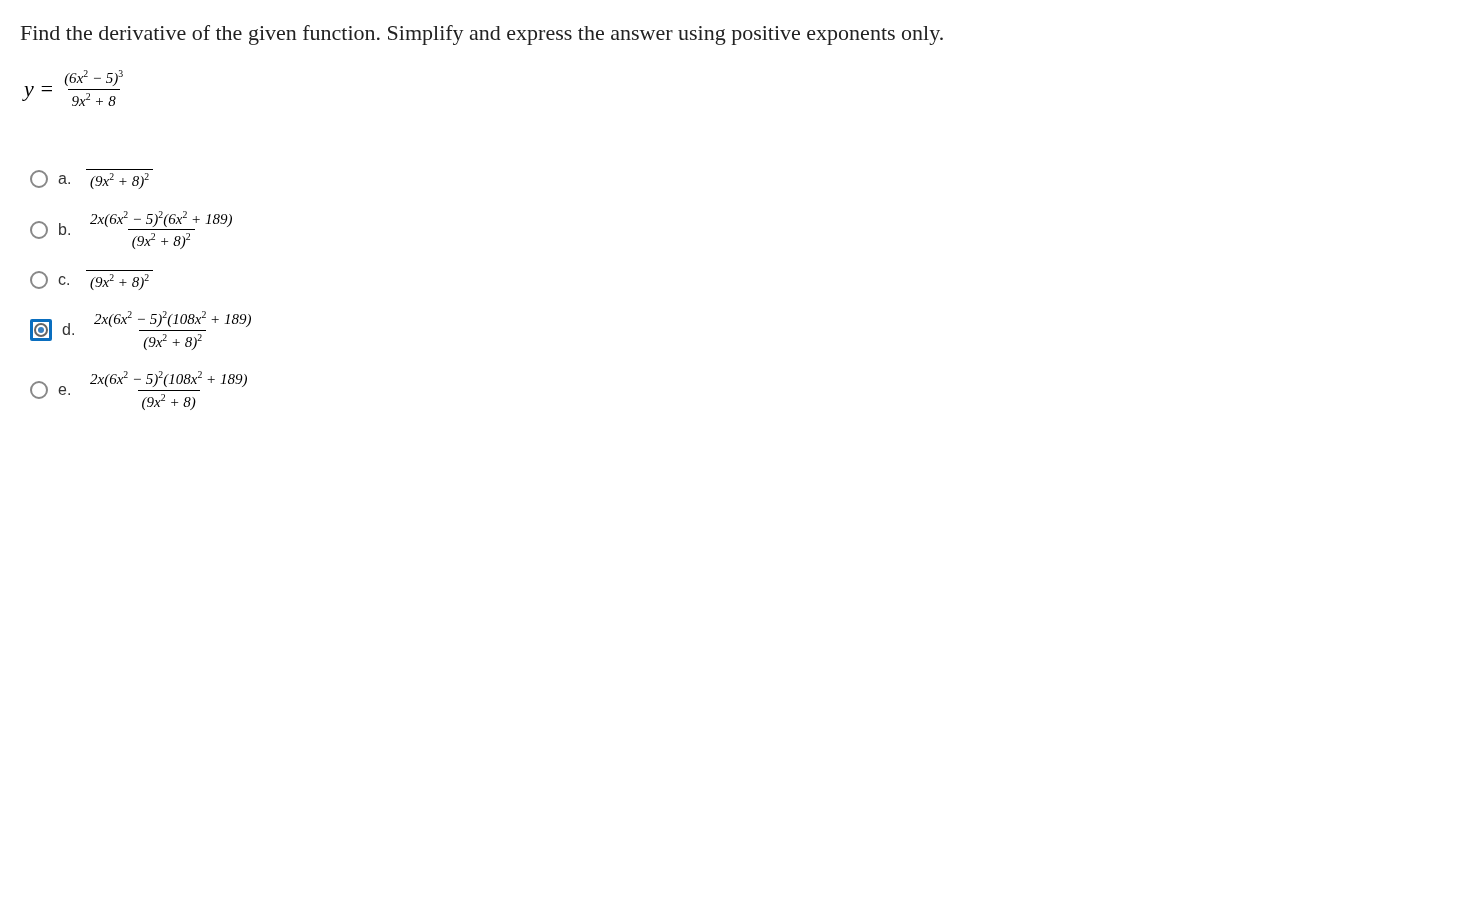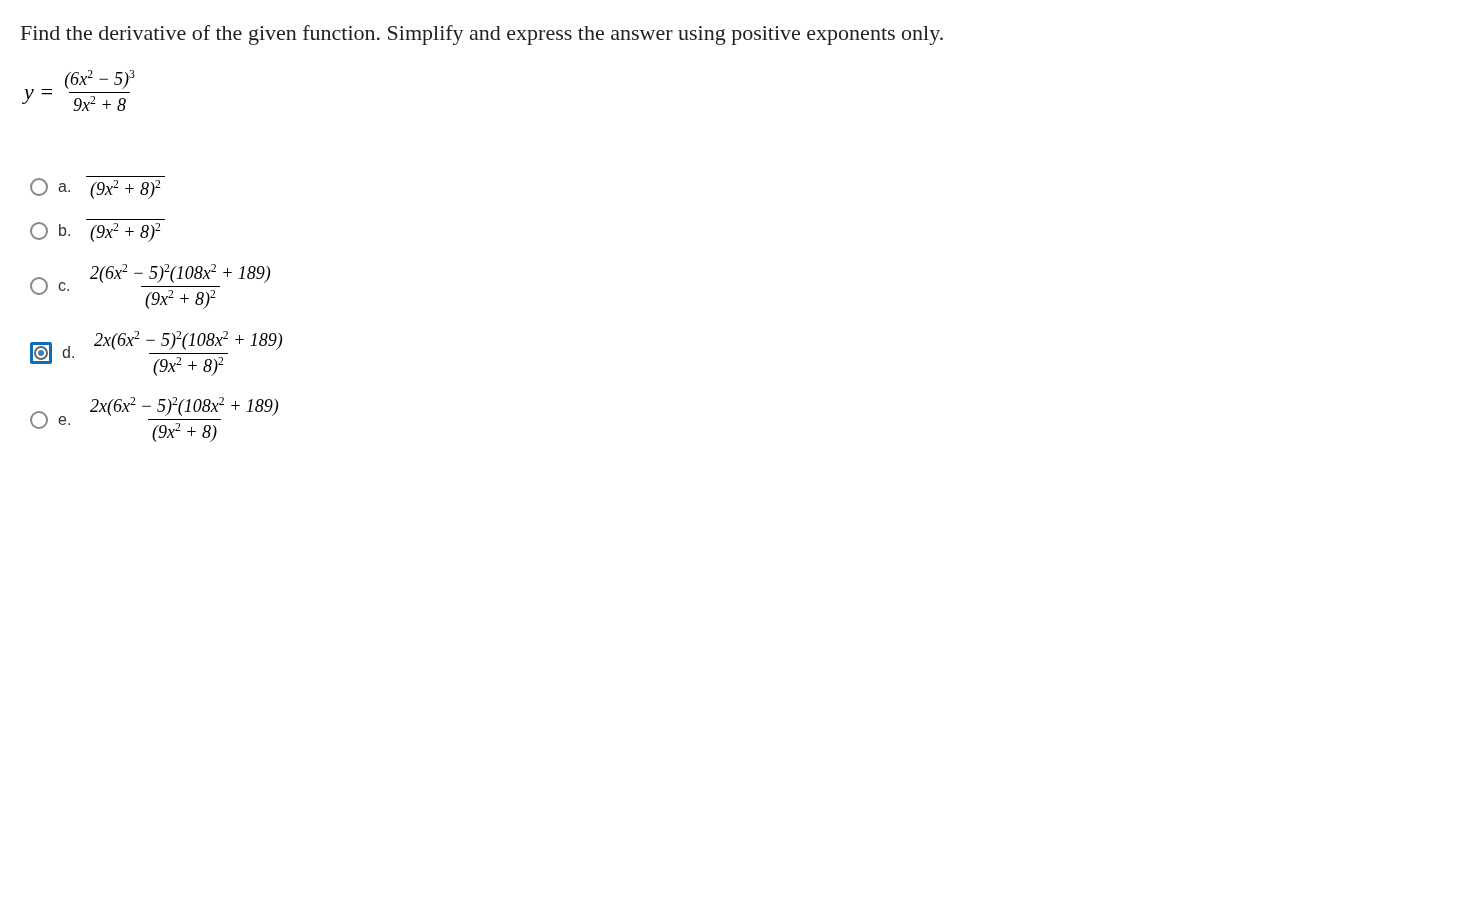--- a/index.html
+++ b/index.html
@@ -66,21 +66,21 @@
     .opt-label {
       font-family: Arial, Helvetica, sans-serif;
       font-size: 16px;
       color: #333;
       width: 18px;
       flex-shrink: 0;
     }
     .math {
       font-family: Georgia, 'Times New Roman', serif;
       font-style: italic;
-      font-size: 18px;
+      font-size: 15px;
     }
   </style>
 </head>
 <body>
 
 <div class="question-text">Find the derivative of the given function. Simplify and express the answer using positive exponents only.</div>
 
 <div class="func-def">
   <span>y =</span>
   <span class="frac">
@@ -96,29 +96,29 @@
     <span class="opt-label">a.</span>
     <span class="frac">
       <span class="den math">(9<i>x</i><sup>2</sup> + 8)<sup>2</sup></span>
     </span>
   </div>
 
   <div class="option-row">
     <span class="radio"></span>
     <span class="opt-label">b.</span>
     <span class="frac">
+      <span class="num math">2<i>x</i>(6<i>x</i><sup>2</sup> − 5)<sup>2</sup>(6<i>x</i><sup>2</sup> + 189)</span>
       <span class="den math">(9<i>x</i><sup>2</sup> + 8)<sup>2</sup></span>
     </span>
   </div>
 
   <div class="option-row">
     <span class="radio"></span>
     <span class="opt-label">c.</span>
     <span class="frac">
-      <span class="num math">2(6<i>x</i><sup>2</sup> − 5)<sup>2</sup>(108<i>x</i><sup>2</sup> + 189)</span>
       <span class="den math">(9<i>x</i><sup>2</sup> + 8)<sup>2</sup></span>
     </span>
   </div>
 
   <div class="option-row">
     <span class="radio selected-wrap">
       <span class="inner">
           <span class="dot"></span>
         </span>
     </span>

